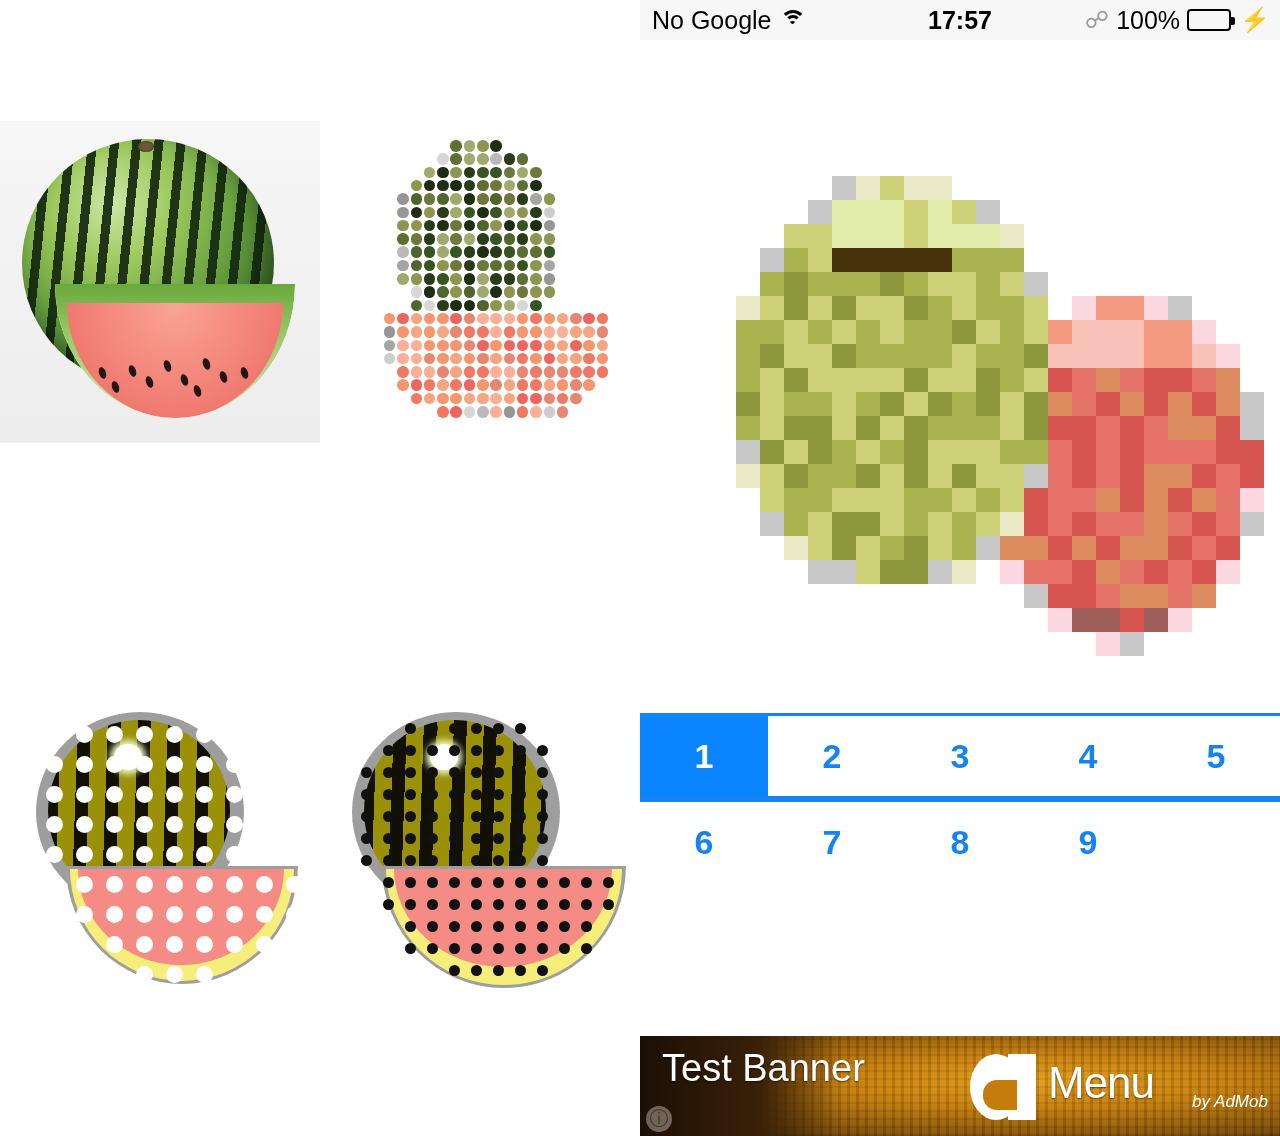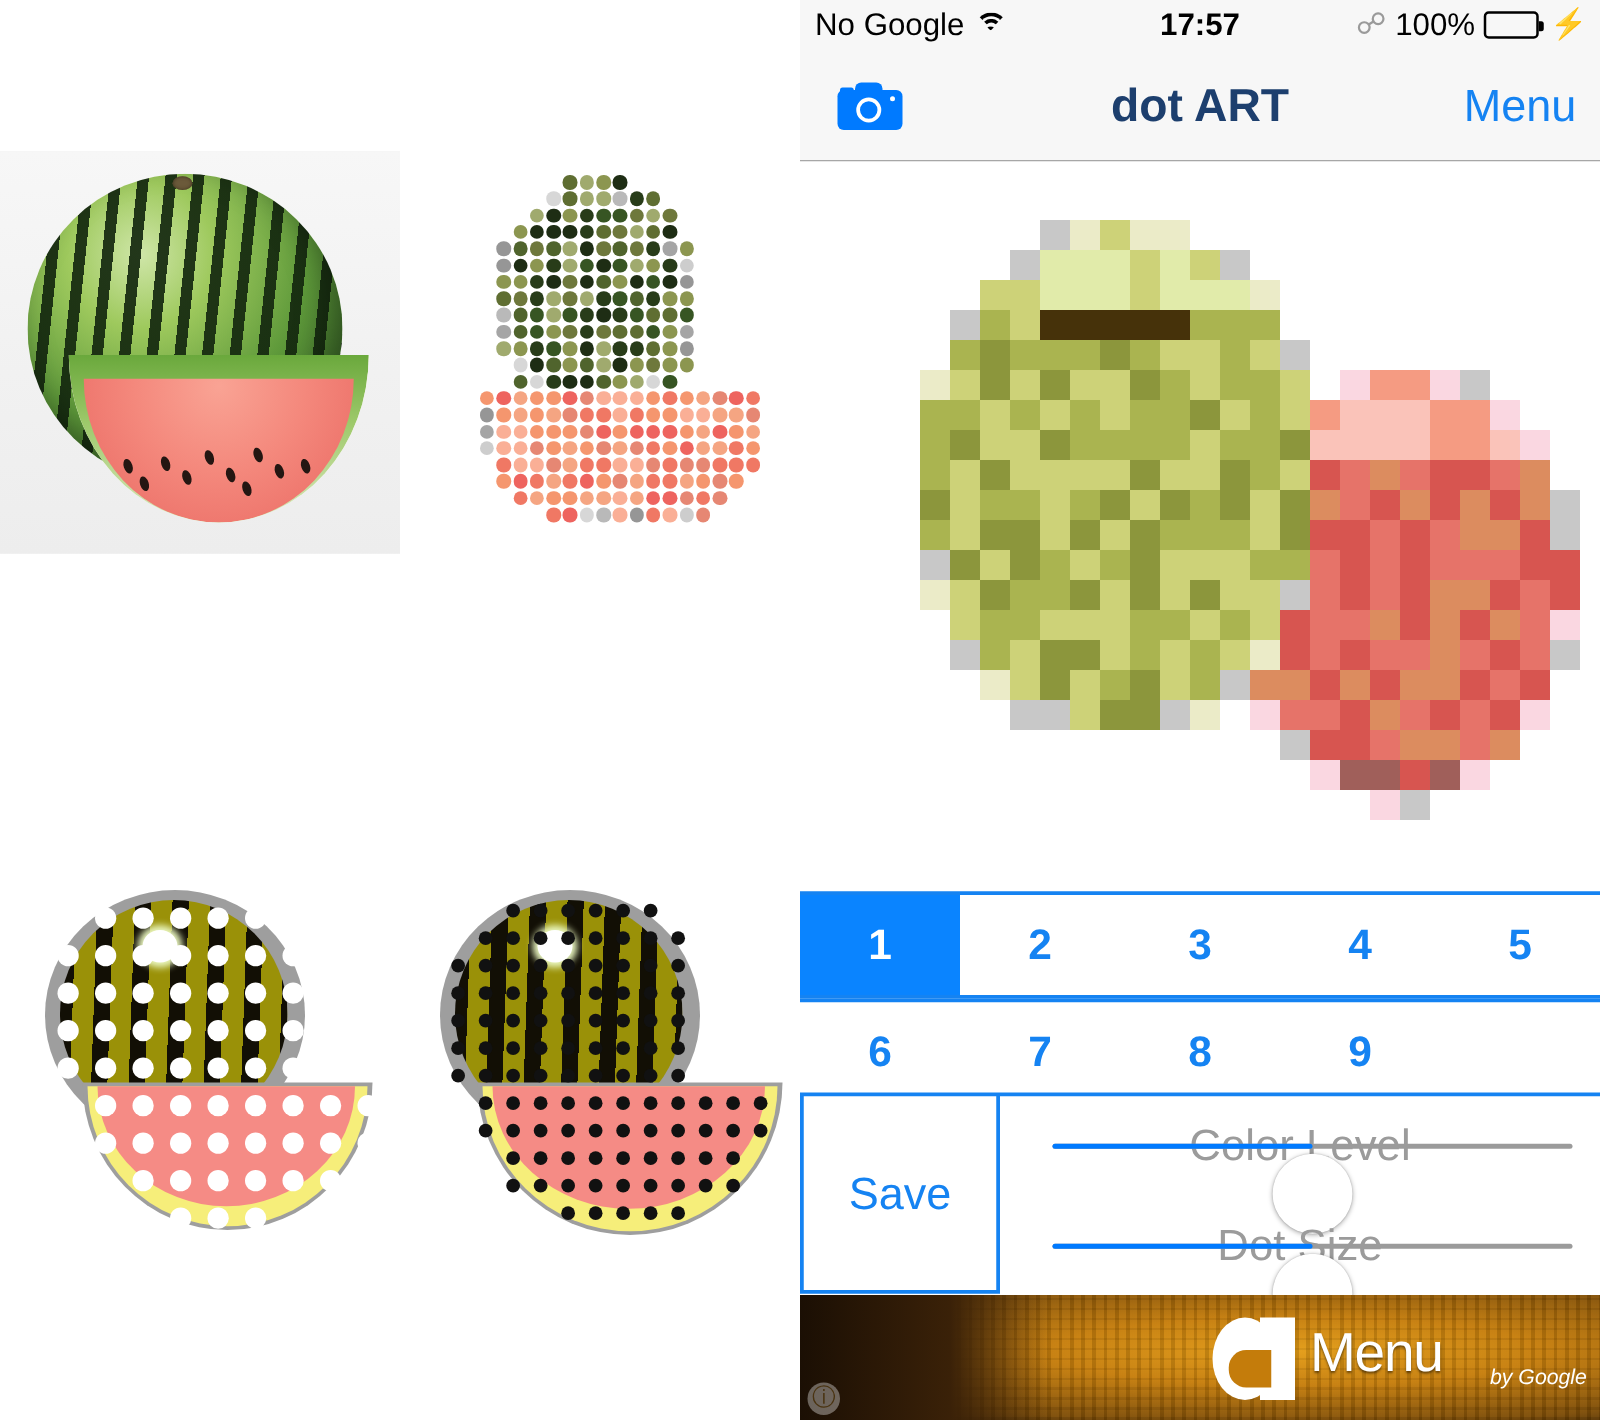--- a/index.html
+++ b/index.html
@@ -700,31 +700,20 @@
       </div>
       <div id="status-center">17:57</div>
       <div id="status-right">
         <span class="bt-icon">☍</span>
         <span>100%</span>
         <span class="battery"><span class="fill"></span></span>
         <span class="bolt">⚡</span>
       </div>
     </div>
 
-    <div id="nav-bar">
-      <div id="camera-button">
-        <span class="cam-hump"></span>
-        <span class="cam-vf"></span>
-        <span class="cam-body"></span>
-        <span class="cam-lens"></span>
-        <span class="cam-dot"></span>
-      </div>
-      <div id="nav-title">dot ART</div>
-      <div id="menu-button">Menu</div>
-    </div>
 
     <div id="canvas-area">
       <div id="pixel-art">
           <span style="left: 192px; top: 46px; width: 24px; height: 24px; background: rgb(200, 200, 200);"></span>
           <span style="left: 216px; top: 46px; width: 24px; height: 24px; background: rgb(235, 235, 200);"></span>
           <span style="left: 240px; top: 46px; width: 24px; height: 24px; background: rgb(205, 210, 120);"></span>
           <span style="left: 264px; top: 46px; width: 24px; height: 24px; background: rgb(235, 235, 200);"></span>
           <span style="left: 288px; top: 46px; width: 24px; height: 24px; background: rgb(235, 235, 200);"></span>
           <span style="left: 168px; top: 70px; width: 24px; height: 24px; background: rgb(200, 200, 200);"></span>
           <span style="left: 192px; top: 70px; width: 24px; height: 24px; background: rgb(225, 235, 170);"></span>
@@ -1042,48 +1031,30 @@
       </div>
       <div class="seg-row row2">
         <div class="seg-cell">6</div>
         <div class="seg-cell">7</div>
         <div class="seg-cell">8</div>
         <div class="seg-cell">9</div>
         <div class="seg-cell empty"></div>
       </div>
     </div>
 
-    <div id="controls">
-      <div id="save-button">Save</div>
-      <div id="sliders">
-        <div class="slider-row">
-          <div class="slider-label">Color Level</div>
-          <div class="slider-track">
-            <div class="slider-fill" style="width:50%"></div>
-            <div class="slider-thumb" style="left:50%"></div>
-          </div>
-        </div>
-        <div class="slider-row">
-          <div class="slider-label">Dot Size</div>
-          <div class="slider-track">
-            <div class="slider-fill" style="width:50%"></div>
-            <div class="slider-thumb" style="left:50%"></div>
-          </div>
-        </div>
-      </div>
-    </div>
 
     <div id="ad-banner">
       <div class="ad-texture"></div>
       <div class="dark-left"></div>
       <div id="ad-text">
+        <div>Test Banner</div>
       </div>
       <div id="ad-logo">
         <span class="lg-c"></span>
           <span class="lg-sq"></span>
           <span class="lg-notch"></span>
       </div>
       <div id="ad-brand">Menu</div>
-      <div id="ad-bygoogle">by Google</div>
+      <div id="ad-bygoogle">by AdMob</div>
       <div id="ad-info">ⓘ</div>
     </div>
   </div>
 </div>
 
 </body></html>

